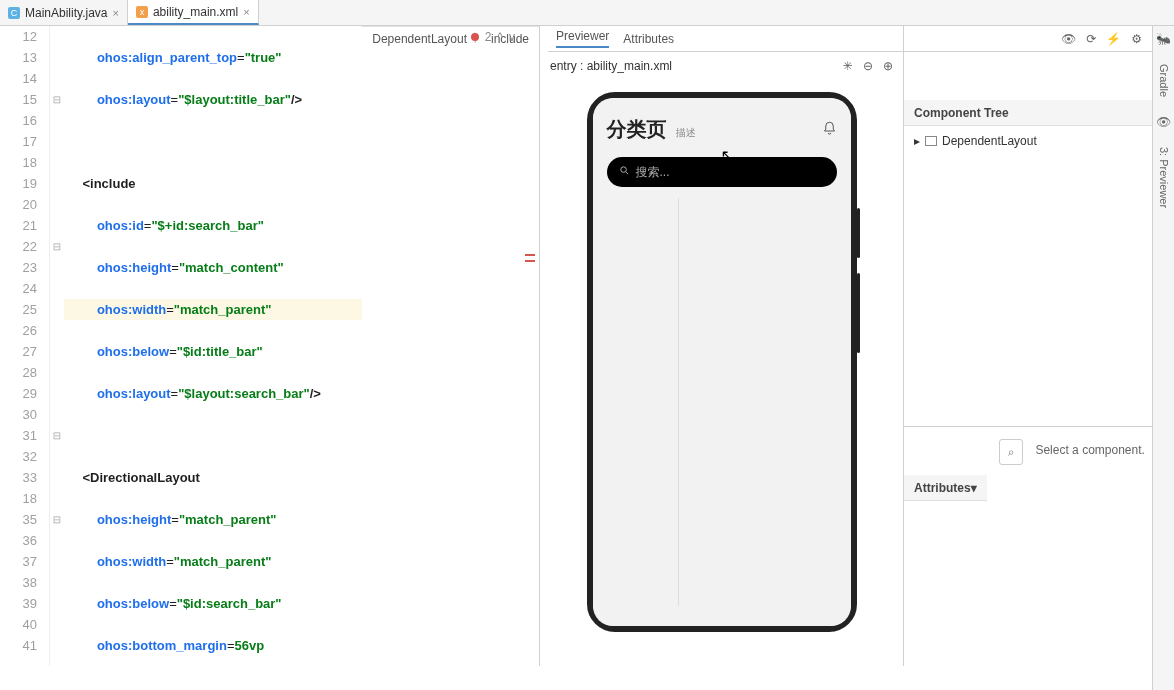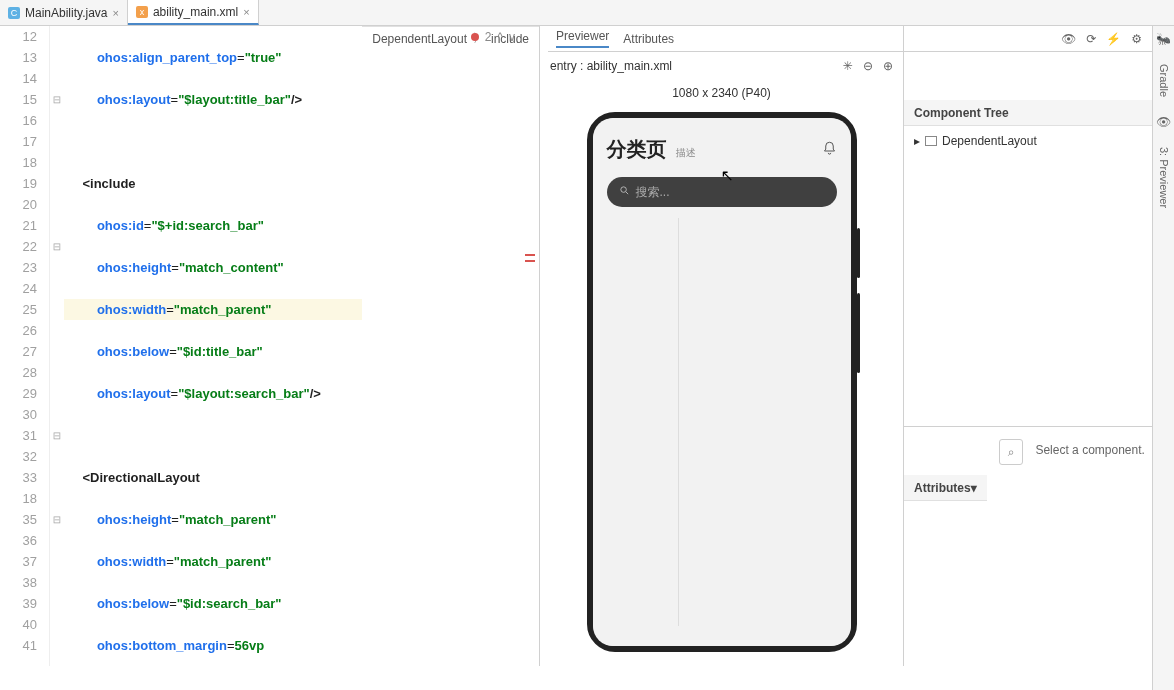--- a/index.html
+++ b/index.html
@@ -44,21 +44,21 @@
 .device-label { text-align:center; margin-top:6px; color:#333; }
 .phone { width:270px; height:540px; margin:12px auto 0; border:6px solid #222; border-radius:28px; background:#f0f0f0; position:relative; }
 .phone-side { position:absolute; right:-9px; width:3px; background:#222; border-radius:2px; }
 .phone-side.s1 { top:110px; height:50px; }
 .phone-side.s2 { top:175px; height:80px; }
 .phone-screen { position:absolute; inset:0; background:#f2f2f2; border-radius:20px; padding:18px 14px; }
 .app-title { display:flex; align-items:center; justify-content:space-between; }
 .app-title .t { font-size:20px; font-weight:bold; color:#222; }
 .app-title .sub { font-size:10px; color:#888; margin-left:6px; }
 .bell { font-size:15px; color:#555; }
-.search-pill { margin-top:14px; background:#404040; border-radius:18px; height:30px; display:flex; align-items:center; padding:0 12px; color:#aaa; gap:6px; }
+.search-pill { margin-top:14px; background:#000000; border-radius:18px; height:30px; display:flex; align-items:center; padding:0 12px; color:#aaa; gap:6px; }
 .vline { position:absolute; left:85px; top:100px; bottom:20px; width:1px; background:#ddd; }
 .cursor-arrow { position:absolute; font-size:16px; color:#000; }
 
 
 .right-pane { flex:1; display:flex; flex-direction:column; }
 .right-tools { height:26px; border-bottom:1px solid #d0d0d0; display:flex; justify-content:flex-end; align-items:center; gap:10px; padding-right:10px; color:#666; }
 .panel-head { height:26px; background:#f5f5f5; border-bottom:1px solid #e0e0e0; display:flex; align-items:center; justify-content:space-between; padding:0 10px; font-weight:bold; color:#444;margin-top:48px; }
 .tree-body { padding:8px 10px; flex:0 0 300px; }
 .tree-row { display:flex; align-items:center; gap:5px; }
 .tree-icon { width:12px; height:10px; border:1px solid #888; display:inline-block; }
@@ -210,21 +210,20 @@
       <span>Attributes</span>
     </div>
     <div class="prev-info">
       <span>entry : ability_main.xml</span>
       <span class="ricons">
         <span>✳</span>
         <span>⊖</span>
         <span>⊕</span>
       </span>
     </div>
-    <div class="device-label">1080 x 2340 (P40)</div>
     <div class="phone">
       <div class="phone-side s1"></div>
       <div class="phone-side s2"></div>
       <div class="phone-screen">
         <div class="app-title">
           <div>
             <span class="t">分类页</span>
             <span class="sub">描述</span>
           </div>
           <span class="bell">

